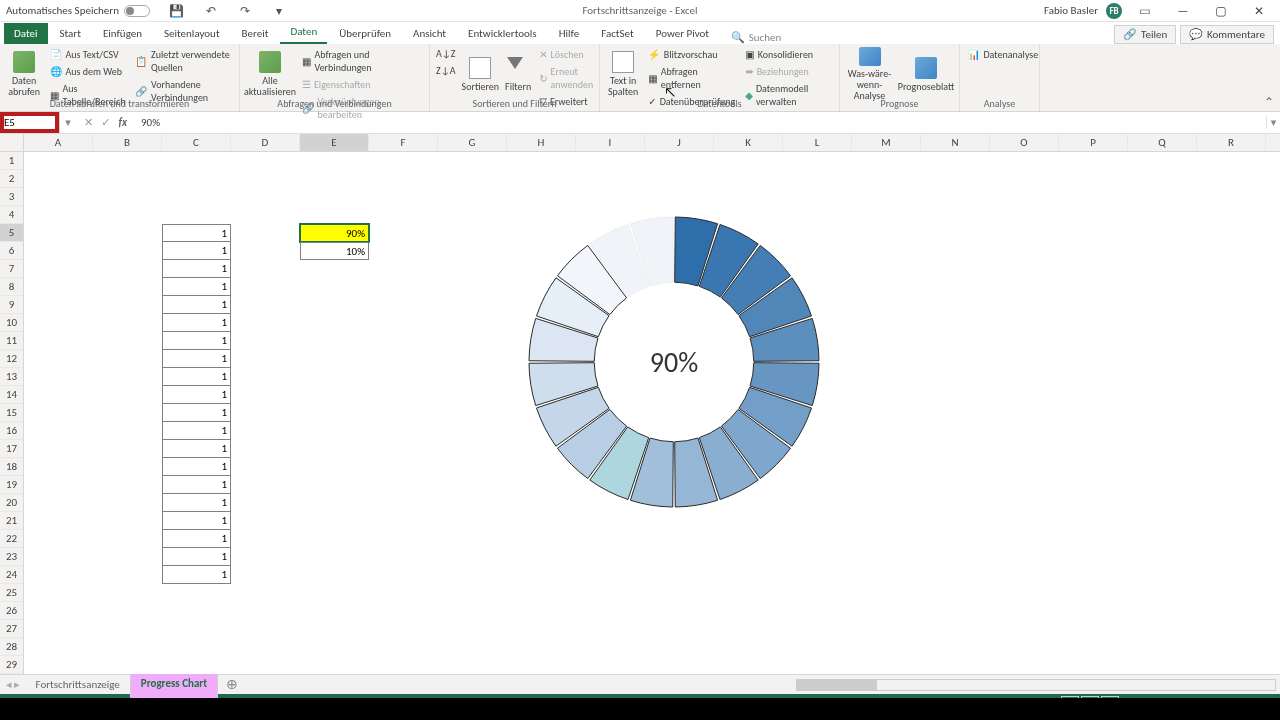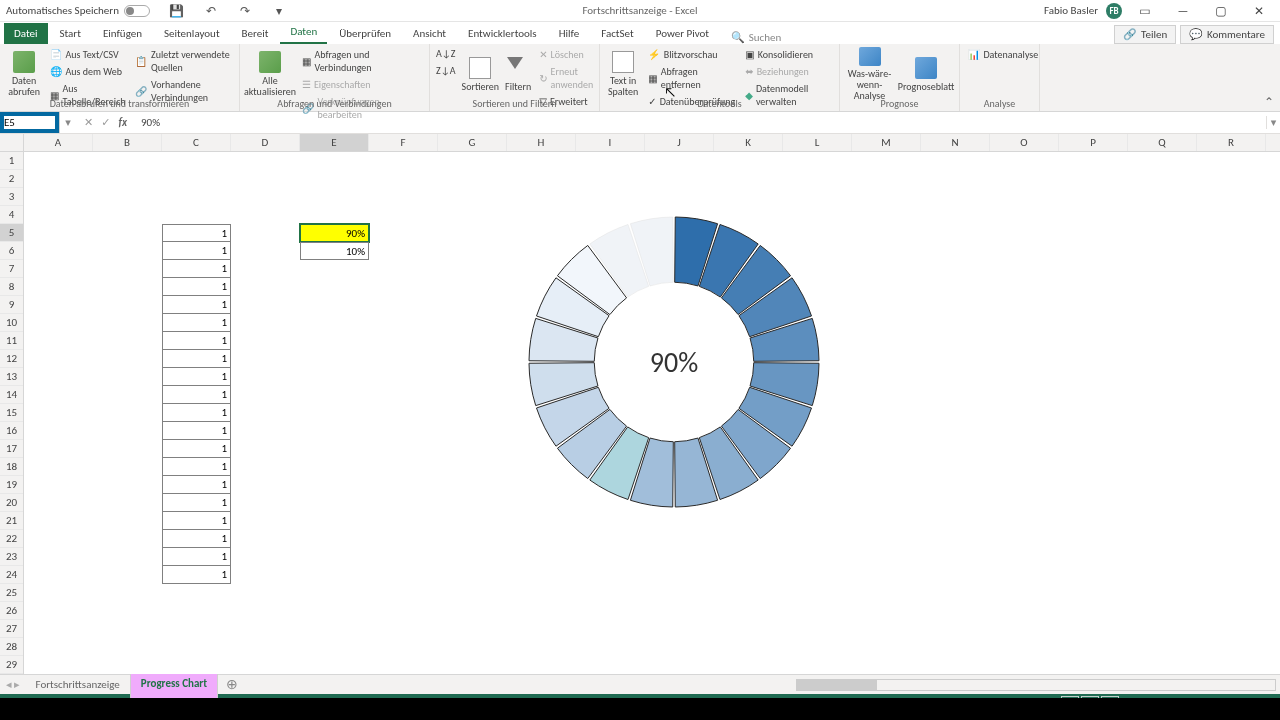--- a/index.html
+++ b/index.html
@@ -28,21 +28,21 @@
 .big-btn{display:flex;flex-direction:column;align-items:center;justify-content:center;width:48px;height:54px;text-align:center;font-size:10px;line-height:1.1;cursor:pointer}
 .big-btn .ic{width:22px;height:22px;margin-bottom:2px}
 .list-btns{display:flex;flex-direction:column;gap:2px;font-size:10px;color:#444}
 .list-btns div{display:flex;align-items:center;gap:3px;cursor:pointer;padding:1px 2px}
 .grey{color:#aaa}
 .ic-green{background:linear-gradient(135deg,#7db46c,#5a9e4a);border-radius:2px}
 .ic-blue{background:linear-gradient(135deg,#6fa8dc,#3d85c6);border-radius:2px}
 .ic-funnel{width:0;height:0;border-left:8px solid transparent;border-right:8px solid transparent;border-top:12px solid #777;margin-bottom:2px}
 .ribbon .collapse{position:absolute;right:6px;bottom:2px;font-size:12px;color:#666;cursor:pointer}
 .namebox-row{height:22px;display:flex;align-items:center;border-bottom:1px solid #e1dfdd;font-size:11px;color:#444}
-.namebox{width:60px;border-right:1px solid #d0d0d0;padding:2px 4px;background:#0369a1;height:100%;display:flex;align-items:center}
+.namebox{width:60px;border-right:1px solid #d0d0d0;padding:2px 4px;background:#b91c1c;height:100%;display:flex;align-items:center}
 .namebox input{border:none;width:100%;font-size:11px;outline:none}
 .fx-controls{display:flex;align-items:center;gap:8px;padding:0 8px;color:#999}
 .fx-controls .fx{font-style:italic;font-weight:700;color:#666}
 .formula-bar{flex:1;padding:2px 6px;background:#fff;height:100%;display:flex;align-items:center}
 .grid-wrap{position:relative;height:540px;overflow:hidden;background:#fff}
 .col-headers{display:flex;height:18px;font-size:11px;color:#444;background:#f3f2f1;border-bottom:1px solid #d6d6d6}
 .rowhead-spacer{width:24px;border-right:1px solid #d6d6d6;background:#f3f2f1}
 .col-head{width:69px;text-align:center;border-right:1px solid #e8e8e8;line-height:18px;cursor:pointer}
 .col-head.sel{background:#d2d2d2}
 .grid-body{display:flex;height:522px}

